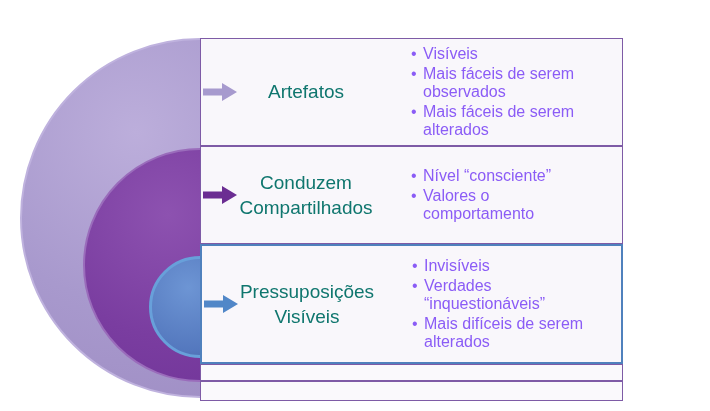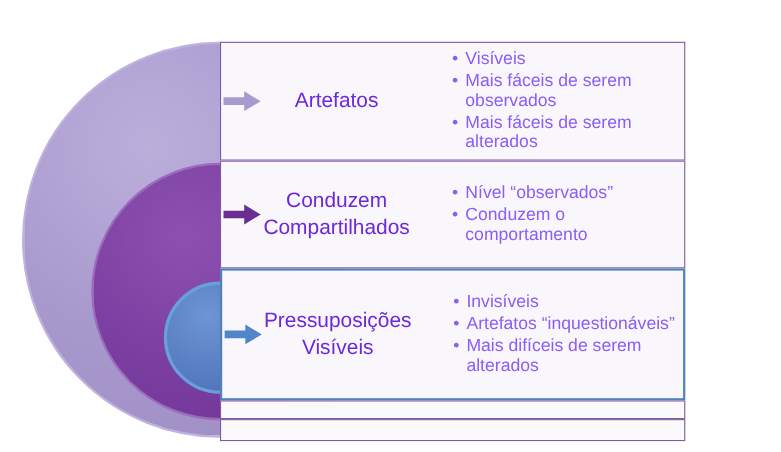--- a/index.html
+++ b/index.html
@@ -41,21 +41,21 @@
   .arrow {
     position:absolute; left:2px; top:50%; transform:translateY(-50%);
     width:35px; height:20px;
   }
   .r1 .arrow polygon { fill:#a79ace; }
   .r2 .arrow polygon { fill:#6b2d92; }
   .r3 .arrow polygon { fill:#5187c8; }
 
   .titleWrap {
     width:210px; flex:0 0 210px; display:flex; align-items:center; justify-content:center;
-    text-align:center; font-size:19px; line-height:1.32; color:#6d28d9;
+    text-align:center; font-size:19px; line-height:1.32; color:#0f766e;
     white-space:pre-line;
   }
   .bullets {
     flex:1 1 auto; display:flex; flex-direction:column; justify-content:center;
     padding:3px 6px 3px 0;
   }
   .bullets ul { list-style:none; margin:0; padding:0; }
   .bullets li {
     position:relative; padding-left:12px; margin:2px 0;
     font-size:16px; line-height:18px; color:#8b5cf6; white-space:pre-line;
@@ -88,37 +88,37 @@
   </div>
 
   <div class="row r2">
     <svg class="arrow" viewBox="0 0 35 20">
       <polygon points="0,6.5 19,6.5 19,1 34,10 19,19 19,13.5 0,13.5"></polygon>
     </svg>
     <div class="titleWrap">Conduzem
 Compartilhados</div>
     <div class="bullets">
       <ul>
-        <li>Nível “observados”</li>
-        <li>Conduzem o
+        <li>Nível “consciente”</li>
+        <li>Valores o
 comportamento</li>
       </ul>
     </div>
   </div>
 
   <div class="row r3">
     <svg class="arrow" viewBox="0 0 35 20">
       <polygon points="0,6.5 19,6.5 19,1 34,10 19,19 19,13.5 0,13.5"></polygon>
     </svg>
     <div class="titleWrap">Pressuposições
 Visíveis</div>
     <div class="bullets">
       <ul>
         <li>Invisíveis</li>
-        <li>Artefatos “inquestionáveis”</li>
+        <li>Verdades “inquestionáveis”</li>
         <li>Mais difíceis de serem
 alterados</li>
       </ul>
     </div>
   </div>
 
   <div class="row r4"></div>
   <div class="row r5"></div>
 
 </div>

